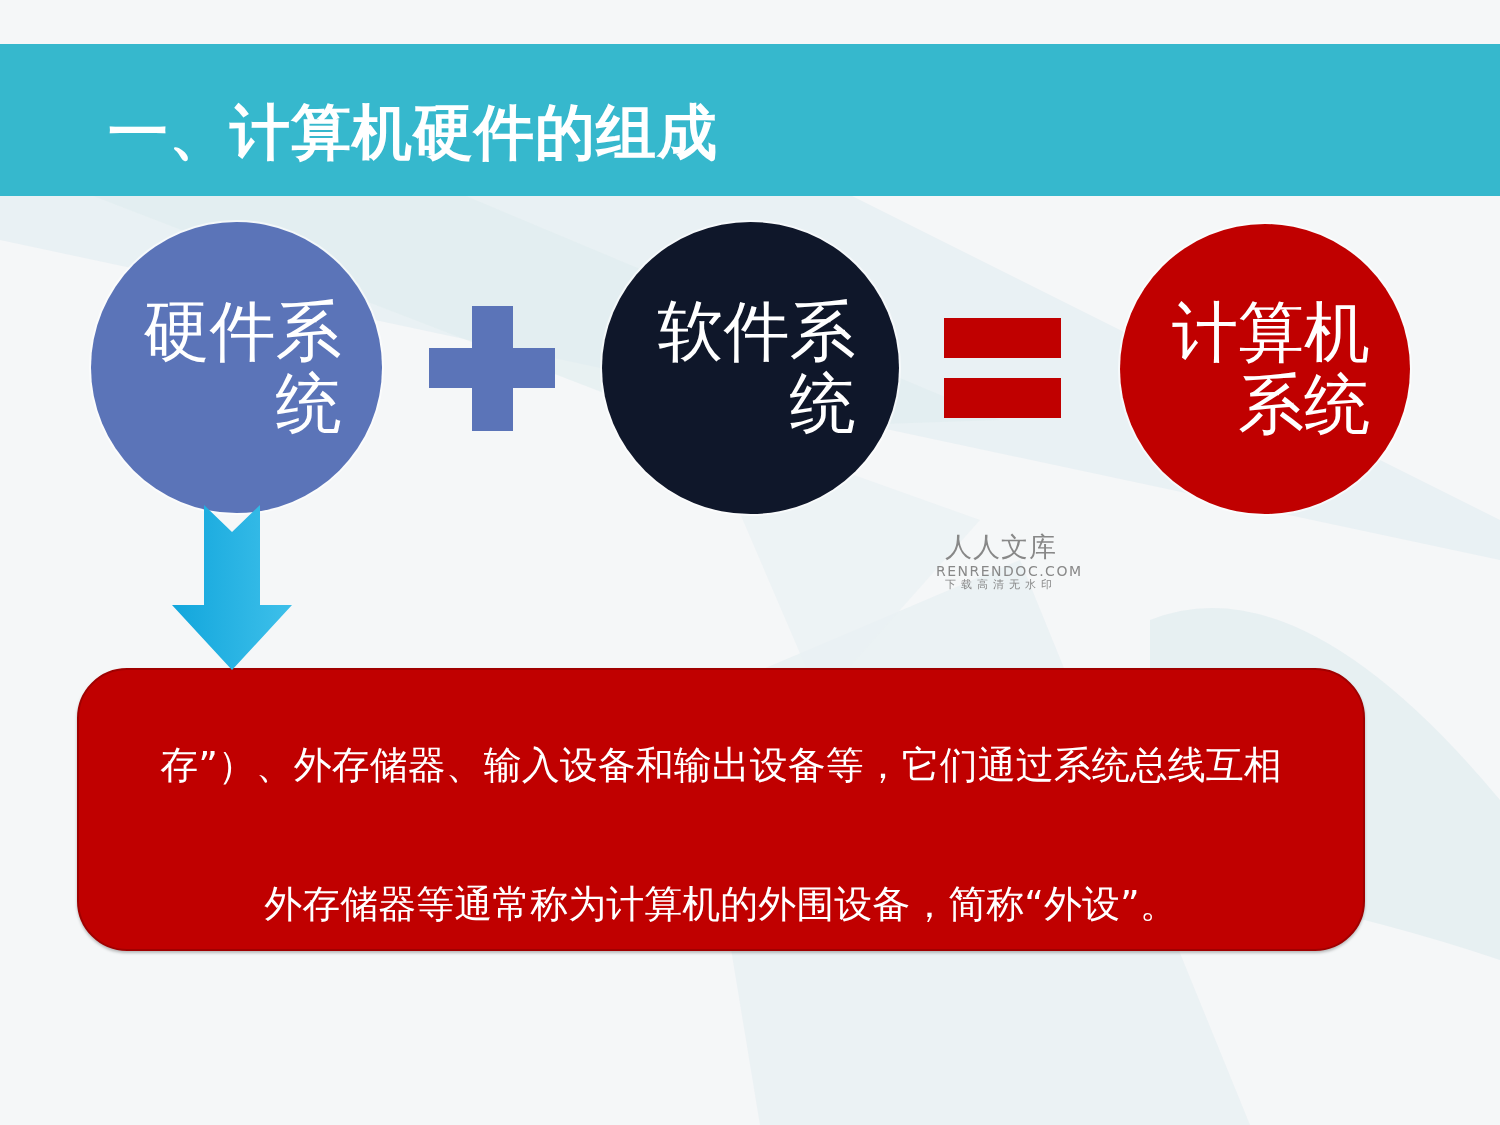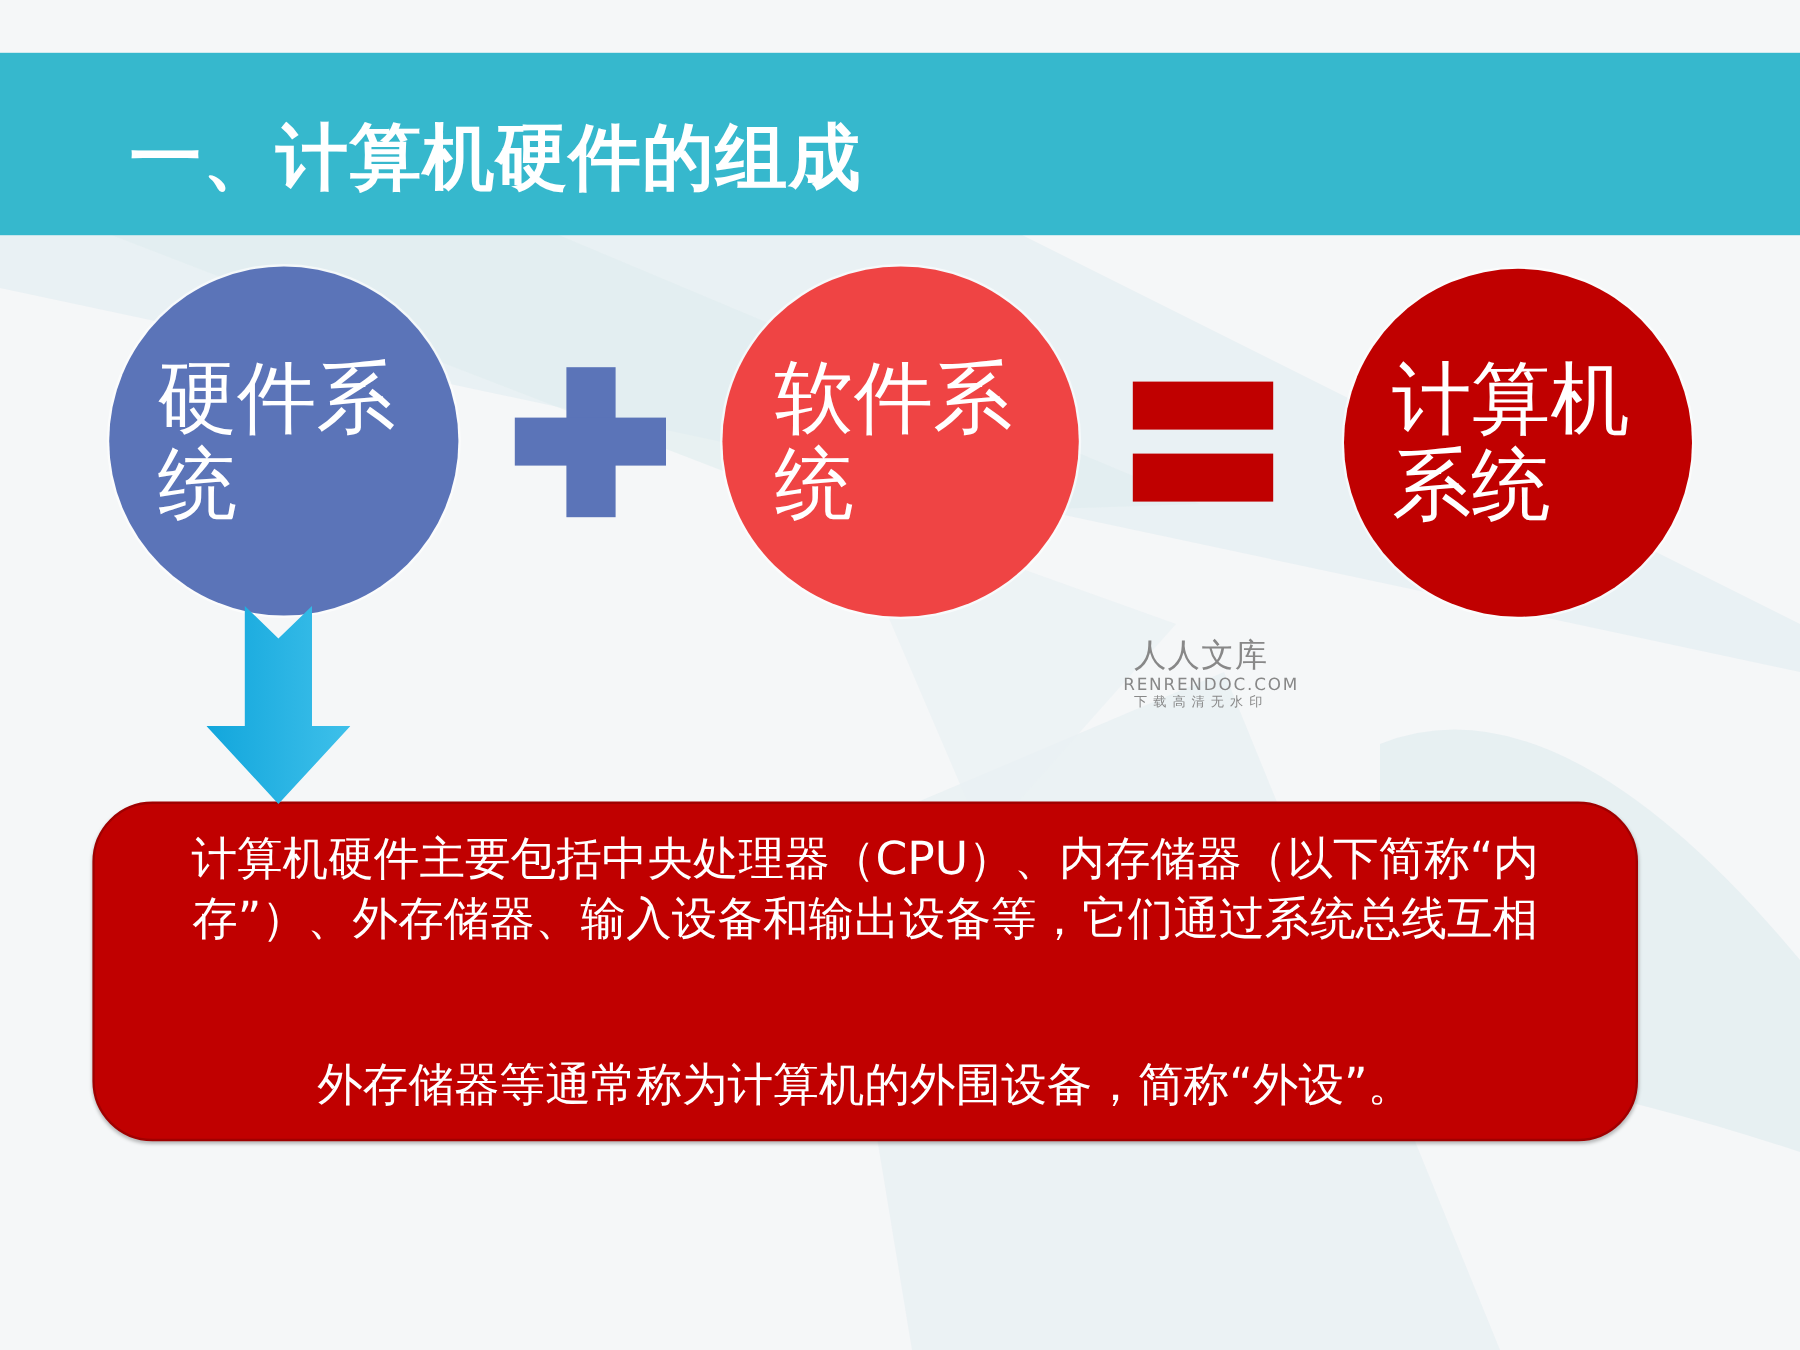--- a/index.html
+++ b/index.html
@@ -17,27 +17,27 @@
     position: absolute; left: 108px; top: 52px;
     color: #ffffff; font-size: 60px; font-weight: bold; letter-spacing: 1px;
     line-height: 72px; white-space: nowrap;
   }
   .header-shadow {
     position: absolute; left: 0; top: 152px; width: 1500px; height: 10px;
     background: linear-gradient(#e3eef1, rgba(245,247,248,0)); z-index: 1;
   }
   .circle {
     position: absolute; border-radius: 50%; z-index: 3;
-    display: flex; align-items: center; justify-content: center; text-align: left;
+    display: flex; align-items: center; justify-content: center; text-align: right;
     color: #ffffff; font-size: 66px; line-height: 72px; font-weight: normal;
     box-shadow: 0 0 0 2px rgba(255,255,255,0.6);
   }
   .circle span { display: block; width: 210px; word-break: break-all; }
   .c-hw { left: 91px; top: 222px; width: 291px; height: 291px; background: #5b74b8; }
-  .c-sw { left: 602px; top: 222px; width: 297px; height: 292px; background: #ef4444; }
+  .c-sw { left: 602px; top: 222px; width: 297px; height: 292px; background: #0f172a; }
   .c-pc { left: 1120px; top: 224px; width: 290px; height: 290px; background: #c00000; }
   .plus { position: absolute; z-index: 3; }
   .plus .v { position: absolute; left: 472px; top: 306px; width: 41px; height: 125px; background: #5b74b8; }
   .plus .h { position: absolute; left: 429px; top: 348px; width: 126px; height: 40px; background: #5b74b8; }
   .eq { position: absolute; z-index: 3; background: #c00000; }
   .eq1 { left: 944px; top: 318px; width: 117px; height: 40px; }
   .eq2 { left: 944px; top: 378px; width: 117px; height: 40px; }
   .arrow { position: absolute; left: 172px; top: 505px; width: 120px; height: 165px; z-index: 4; }
   .textbox {
     position: absolute; left: 77px; top: 668px; width: 1288px; height: 283px;
@@ -103,21 +103,20 @@
   <defs>
     <linearGradient id="ag" x1="0" y1="0" x2="1" y2="0">
       <stop offset="0" stop-color="#12a6dc"></stop>
       <stop offset="1" stop-color="#3ec0ea"></stop>
     </linearGradient>
   </defs>
   <polygon points="32,0 60,27 88,0 88,100 120,100 60,165 0,100 32,100" fill="url(#ag)"></polygon>
 </svg>
 
 <div class="textbox">
-  <div class="line l1">计算机硬件主要包括中央处理器（CPU）、内存储器（以下简称“内</div>
   <div class="line l2">存”）、外存储器、输入设备和输出设备等，它们通过系统总线互相</div>
   <div class="line l4">外存储器等通常称为计算机的外围设备，简称“外设”。</div>
 </div>
 
 <div class="watermark">
   <div class="wm-main">人人文库</div>
   <div class="wm-url">RENRENDOC.COM</div>
   <div class="wm-sub">下载高清无水印</div>
 </div>
 

